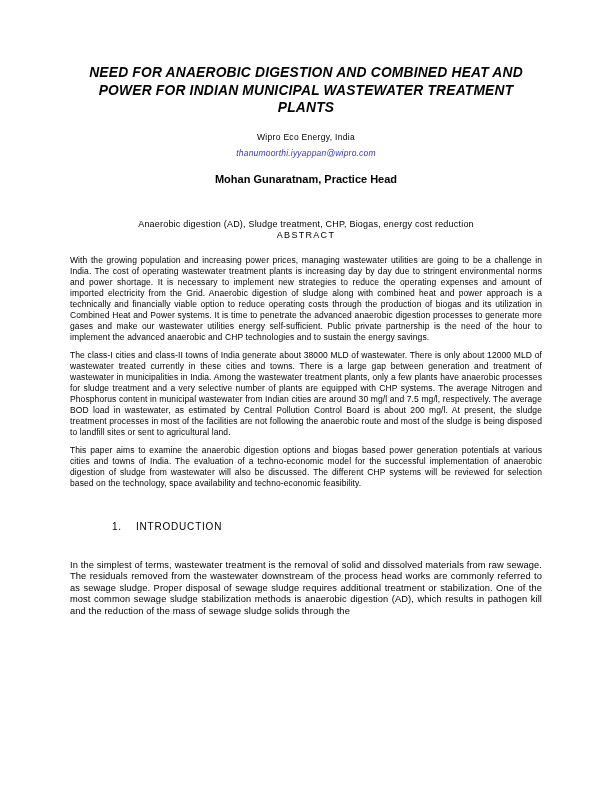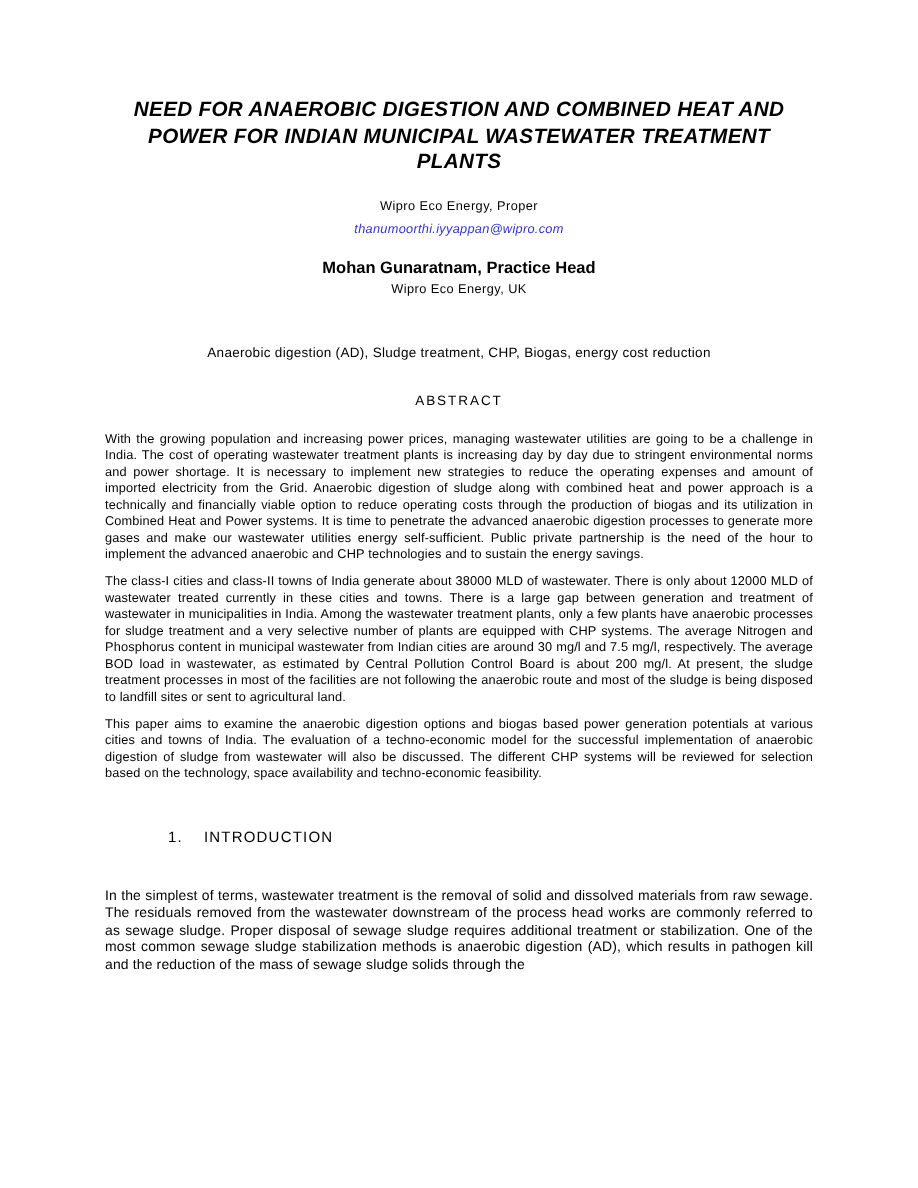--- a/index.html
+++ b/index.html
@@ -58,21 +58,20 @@
     line-height: 14px;
   }
   .keywords-text {
     font-size: 9px;
     line-height: 11px;
     margin-top: 2px;
     letter-spacing: 0.2px;
   }
   .abstract-heading {
     text-align: center;
-    margin-top: 21px;
     font-size: 9px;
     line-height: 11px;
     letter-spacing: 1.3px;
   }
   .body-para {
     width: 472px;
     margin: 14px auto 0;
     font-size: 8.5px;
     line-height: 11px;
     text-align: justify;
@@ -98,27 +97,26 @@
 </head>
 <body>
 
 <div class="page">
 
   <h1 class="paper-title">NEED FOR ANAEROBIC DIGESTION AND COMBINED HEAT AND POWER FOR INDIAN MUNICIPAL WASTEWATER TREATMENT PLANTS</h1>
 
   <div class="authors">
 
     <div class="author-block first">
-      <div class="author-affiliation">Wipro Eco Energy, Proper</div>
+      <div class="author-affiliation">Wipro Eco Energy, India</div>
       <a class="author-email" href="#">thanumoorthi.iyyappan@wipro.com</a>
     </div>
 
     <div class="author-block">
       <div class="author-name">Mohan Gunaratnam, Practice Head</div>
-      <div class="author-affiliation">Wipro Eco Energy, UK</div>
     </div>
 
 
   </div>
 
   <div class="keywords-section">
     <div class="keywords-text">Anaerobic digestion (AD), Sludge treatment, CHP, Biogas, energy cost reduction</div>
   </div>
 
   <div class="abstract-heading">ABSTRACT</div>

